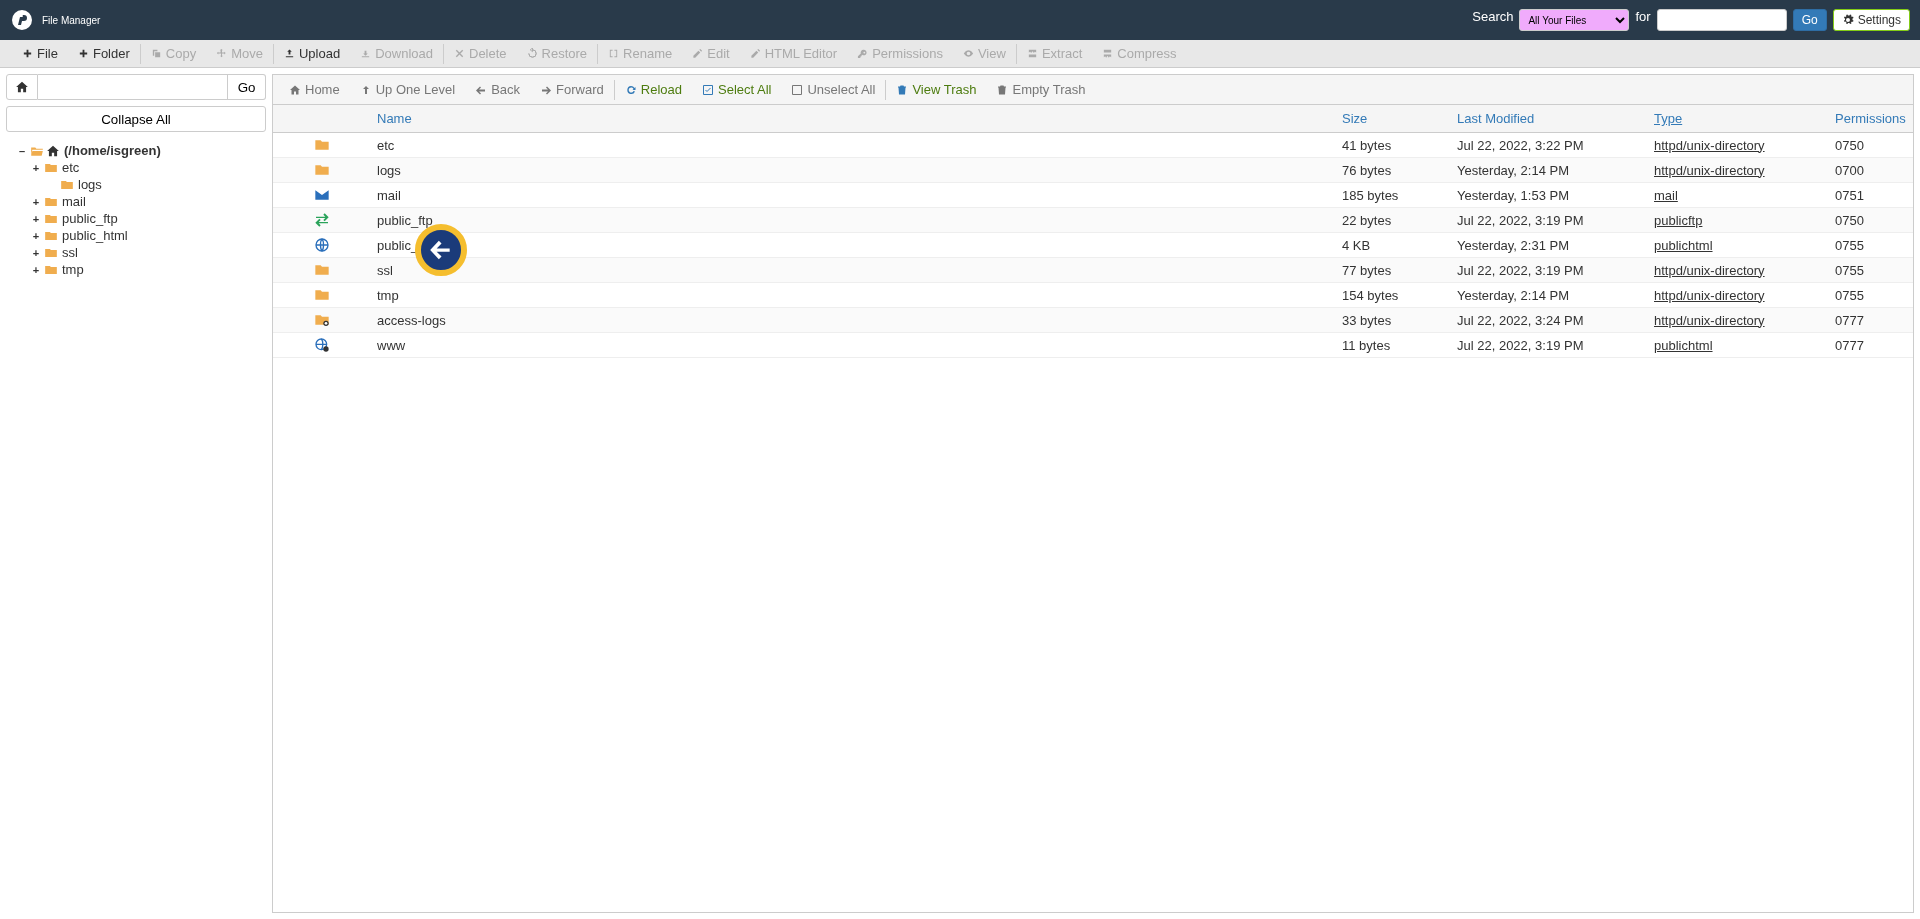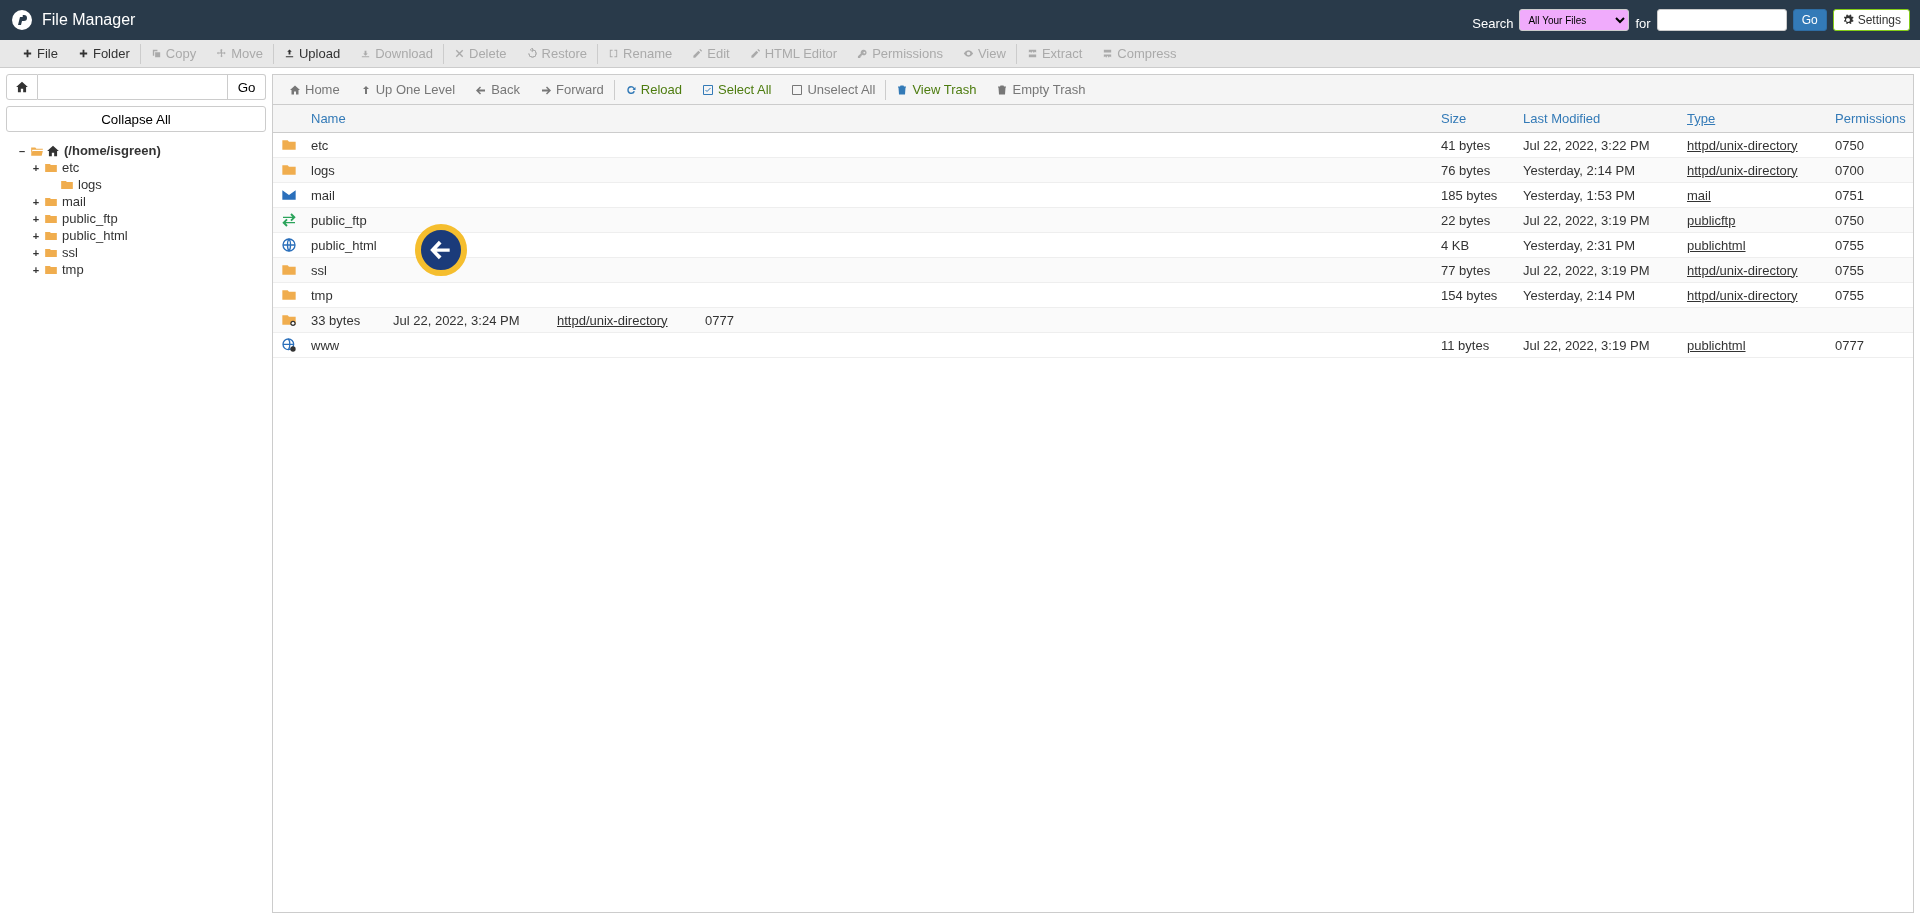--- a/index.html
+++ b/index.html
@@ -2,22 +2,22 @@
 <html><head>
 <meta charset="utf-8">
 <style>
 * { box-sizing: border-box; margin: 0; padding: 0; }
 body { font-family: -apple-system, BlinkMacSystemFont, "Segoe UI", Arial, sans-serif; font-size: 13px; color: #333; background: #fff; }
 
 
 .header { background: #293a4a; color: #fff; display: flex; align-items: center; padding: 0 10px; height: 40px; }
 .logo { display: flex; align-items: center; gap: 8px; }
 .logo-icon { width: 24px; height: 24px; }
-.app-title { font-size: 16px; font-weight: 400; }
-.search-area { margin-left: auto; display: flex; align-items: flex-end; gap: 6px; font-size: 13px; }
+.app-title { font-size: 10px; font-weight: 400; }
+.search-area { margin-left: auto; display: flex; align-items: flex-start; gap: 6px; font-size: 13px; }
 .search-area select { height: 22px; background: #f0abfc; border: 1px solid #ccc; border-radius: 3px; padding: 0 4px; font-size: 10px; width: 110px; }
 .search-area input { height: 22px; width: 130px; background: #fff; border: 1px solid #ccc; border-radius: 3px; padding: 0 4px; }
 .btn-go { background: #337ab7; color: #fff; border: 1px solid #2e6da4; border-radius: 3px; height: 22px; padding: 0 8px; font-size: 12px; cursor: pointer; }
 .btn-settings { background: #fff; color: #333; border: 1px solid #84cc16; border-radius: 3px; height: 22px; padding: 0 8px; font-size: 12px; cursor: pointer; display: flex; align-items: center; gap: 4px; }
 
 
 .toolbar { background: #e8e8e8; border-bottom: 1px solid #ccc; display: flex; align-items: center; height: 28px; padding: 0 12px; }
 .tb-item { display: flex; align-items: center; gap: 4px; padding: 0 10px; height: 100%; color: #333; cursor: pointer; font-size: 13px; }
 .tb-item.disabled { color: #aaa; cursor: default; }
 .tb-sep { width: 1px; height: 20px; background: #ccc; }
@@ -42,21 +42,21 @@
 .tree-item.active .tree-label { font-weight: bold; }
 
 
 .sec-toolbar { background: #f5f5f5; border-bottom: 1px solid #ccc; display: flex; align-items: center; height: 30px; padding: 0 6px; }
 .sec-item { display: flex; align-items: center; gap: 4px; padding: 0 10px; height: 100%; color: #777; cursor: pointer; font-size: 13px; }
 .sec-item.blue { color: #4d7c0f; }
 .sec-sep { width: 1px; height: 20px; background: #ccc; }
 
 
 .table-head { display: flex; background: #f5f5f5; border-bottom: 1px solid #ccc; height: 28px; align-items: center; }
-.th, .td { padding: 0 8px; }
+.th, .td { padding: 0 8px; margin-left: 33px; }
 .col-icon { width: 30px; }
 .col-name { flex: 1; color: #337ab7; cursor: pointer; }
 .col-size { width: 82px; color: #337ab7; cursor: pointer; }
 .col-mod { width: 164px; color: #337ab7; cursor: pointer; }
 .col-type { width: 148px; color: #337ab7; cursor: pointer; text-decoration: underline; }
 .col-perm { width: 86px; color: #337ab7; cursor: pointer; }
 .table-body { flex: 1; overflow: auto; }
 .tr { display: flex; height: 25px; align-items: center; border-bottom: 1px solid #eee; cursor: pointer; }
 .tr:nth-child(even) { background: #fafafa; }
 .td { color: #333; font-size: 13px; overflow: hidden; text-overflow: ellipsis; white-space: nowrap; }
@@ -427,20 +427,21 @@
     <div class="td col-perm">0755</div>
         </div>
         <div class="tr">
     <div class="td col-icon">
             <svg class="file-icon" viewBox="0 0 24 24">
               <path fill="#f0ad4e" d="M2 5h8l2 2h10v12H2z"></path>
               <circle cx="18" cy="17" r="4" fill="#333"></circle>
               <path fill="#fff" d="M16 17a2 2 0 014 0 2 2 0 01-4 0z"></path>
             </svg>
           </div>
+    <div class="td col-name">access-logs</div>
     <div class="td col-size">33 bytes</div>
     <div class="td col-mod">Jul 22, 2022, 3:24 PM</div>
     <div class="td col-type">httpd/unix-directory</div>
     <div class="td col-perm">0777</div>
         </div>
         <div class="tr">
     <div class="td col-icon">
             <svg class="file-icon" viewBox="0 0 24 24">
               <circle cx="11" cy="11" r="8" fill="none" stroke="#2a6fbb" stroke-width="2"></circle>
               <path fill="none" stroke="#2a6fbb" stroke-width="2" d="M3 11h16M11 3c3 3 3 13 0 16"></path>

